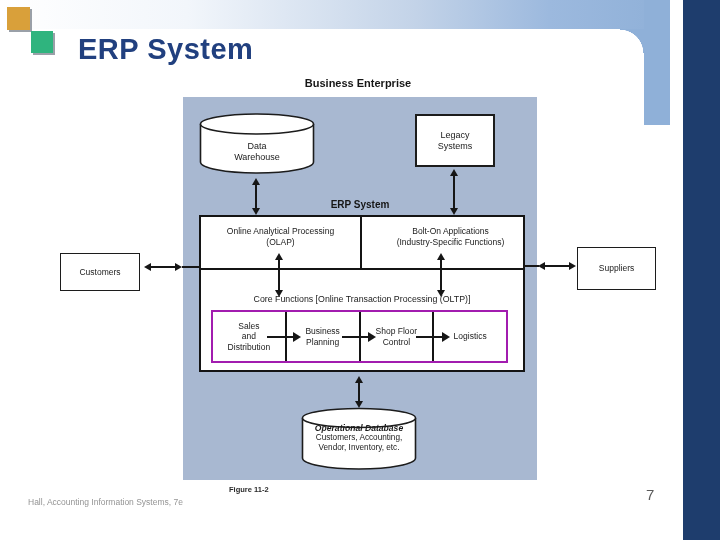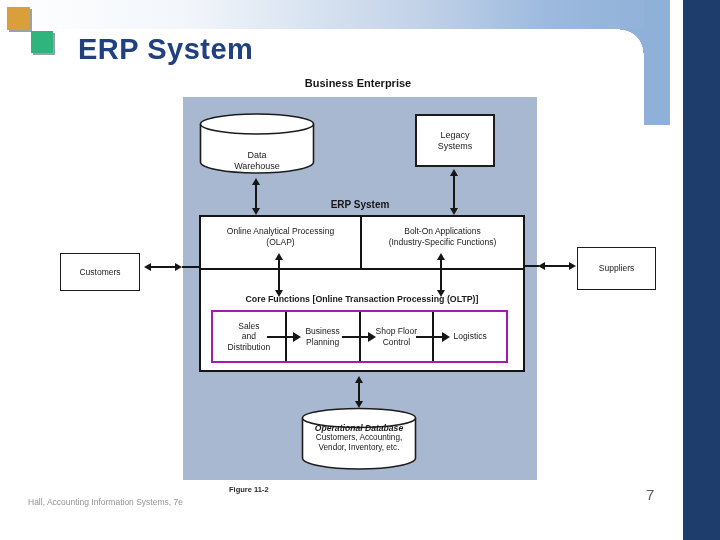--- a/index.html
+++ b/index.html
@@ -31,22 +31,22 @@
        display:flex;flex-direction:column;align-items:center;justify-content:center;
        text-align:center;font-size:9px;line-height:11px;}
   .box-thin{border-width:1.5px;font-size:8.5px;}
 
   .erp-box{position:absolute;left:199px;top:215px;width:326px;height:157px;background:#fff;
            border:2px solid #141414;box-sizing:border-box;}
   .erp-div-h{position:absolute;left:0;top:51px;width:100%;height:2px;background:#141414;}
   .erp-div-v{position:absolute;left:159px;top:0;width:2px;height:51px;background:#141414;}
   .erp-cell{position:absolute;top:9px;text-align:center;font-size:8.5px;line-height:10.5px;}
   .erp-cell-l{left:0;width:159px;}
-  .erp-cell-r{left:161px;width:161px;}
-  .core-label{position:absolute;left:0;top:77px;width:100%;text-align:center;font-weight:bold;font-size:8.8px;}
+  .erp-cell-r{left:161px;width:161px;padding-left:8px;}
+  .core-label{position:absolute;left:0;top:77px;width:100%;text-align:center;font-weight:normal;font-size:8.8px;}
   .core-box{position:absolute;left:10px;top:93px;width:297px;height:53px;border:2px solid #a21caf;
             box-sizing:border-box;display:flex;}
   .core-cell{flex:1 1 0;display:flex;flex-direction:column;align-items:center;justify-content:center;
              text-align:center;font-size:8.5px;line-height:10.5px;}
   .core-cell + .core-cell{border-left:2px solid #141414;}
 
   
   .dblv{position:absolute;width:2px;background:#161616;}
   .dblv::before{content:"";position:absolute;left:-3.5px;top:-7px;width:0;height:0;
                 border-left:4.5px solid transparent;border-right:4.5px solid transparent;border-bottom:7px solid #161616;}
@@ -83,21 +83,21 @@
   <div class="title">ERP System</div>
 
   <div class="panel"></div>
   <div class="lbl lbl-enterprise">Business Enterprise</div>
 
   <div class="cyl" style="left:198px;top:111px;width:118px;height:66px;">
     <svg width="118" height="66" viewBox="0 0 118 66">
       <path d="M2.5 13 L2.5 51 A56.5 11 0 0 0 115.5 51 L115.5 13" fill="#ffffff" stroke="#1c1c1c" stroke-width="1.6"></path>
       <ellipse cx="59" cy="13" rx="56.5" ry="10" fill="#ffffff" stroke="#1c1c1c" stroke-width="1.6"></ellipse>
     </svg>
-    <div class="cyl-text" style="top:39px;">
+    <div class="cyl-text" style="top:30px;">
       <div>Data</div>
       <div>Warehouse</div>
     </div>
   </div>
 
   <div class="box" style="left:415px;top:114px;width:80px;height:53px;">
     <div>Legacy</div>
     <div>Systems</div>
   </div>
 

